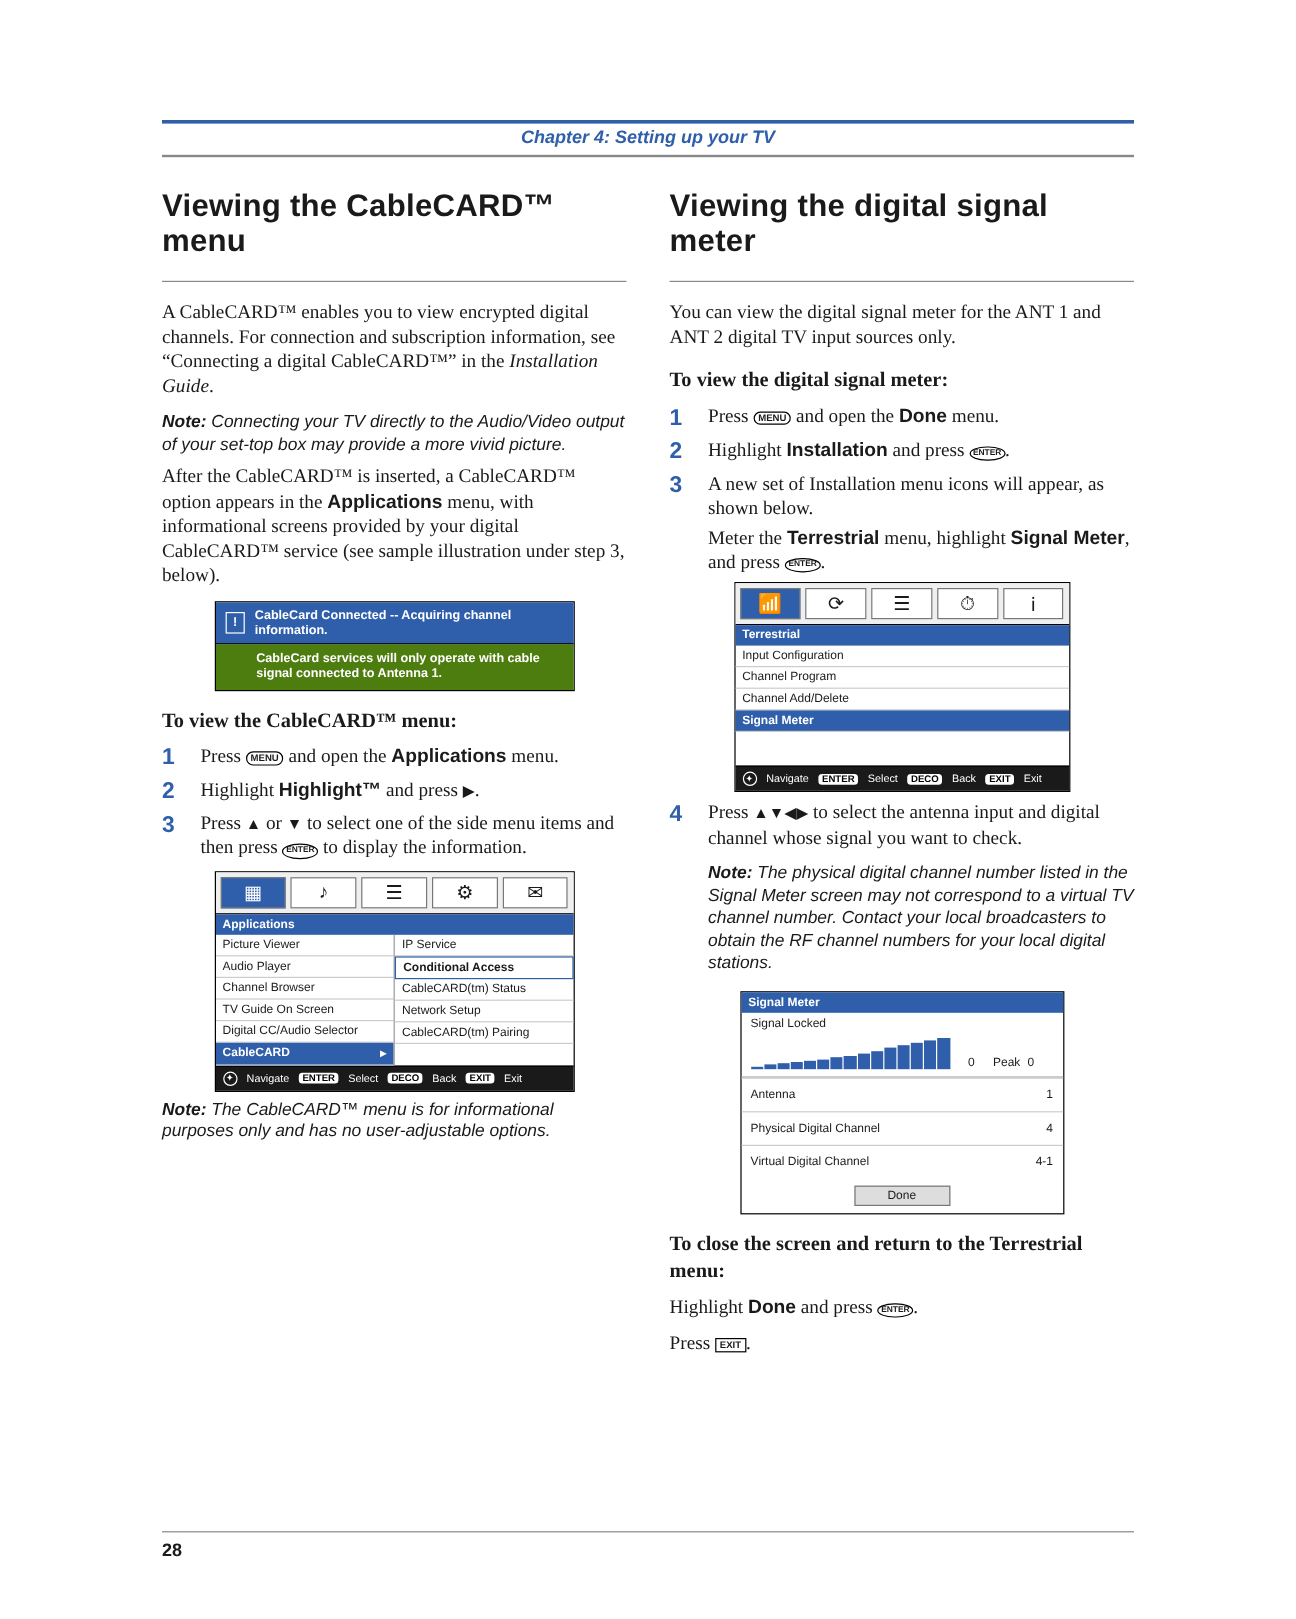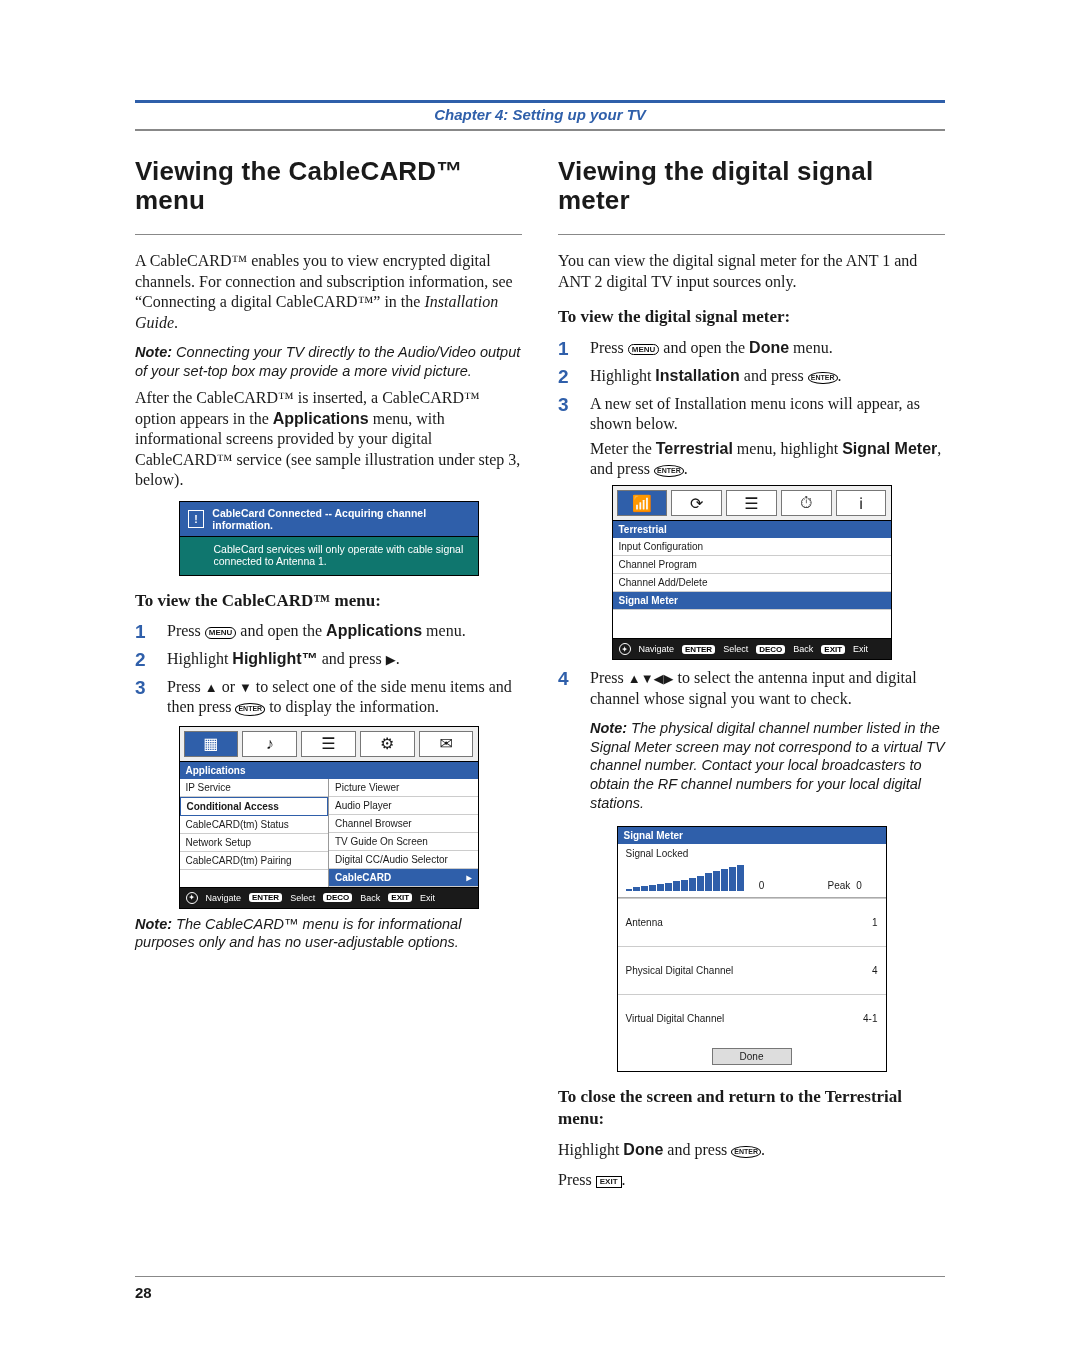--- a/index.html
+++ b/index.html
@@ -137,23 +137,23 @@
     background:#2f5faa;
     padding:5px 8px;
     border-bottom:1px solid #000;
     gap:8px;
     font-weight:bold;
   }
   .fig-blue .row1 .warn {
     width:18px;height:18px;border:1.5px solid #fff;display:flex;align-items:center;justify-content:center;
   }
   .fig-blue .row2 {
-    background:#0f766e;
+    background:#4d7c0f;
     padding:6px 8px 8px 34px;
-    font-weight:normal;
+    font-weight:bold;
   }
 
   
   .fig-apps {
     width: 300px;
     margin: 8px auto 6px auto;
     border: 1px solid #000;
     font-family: Arial, Helvetica, sans-serif;
     font-size: 10px;
     background:#fff;
@@ -187,21 +187,21 @@
 
   
   .fig-sig {
     width: 270px; margin:6px auto 8px auto; border:1px solid #000;
     font-family: Arial, Helvetica, sans-serif; font-size:10px; background:#fff;
   }
   .fig-sig .hdr { background:#2f5faa;color:#fff;font-weight:bold;padding:3px 6px; }
   .meter-row { display:flex; align-items:flex-end; padding:6px 8px; gap:10px; border-bottom:1px solid #aaa; }
   .bars { display:flex; align-items:flex-end; gap:1px; flex:1; height:26px; }
   .bars span { display:block; flex:1; background:#2f5faa; }
-  .grid-rows .r { display:flex; justify-content:space-between; padding:18px 8px; border-top:1px solid #ccc; }
+  .grid-rows .r { display:flex; justify-content:space-between; padding:8px 8px; border-top:1px solid #ccc; }
   .done-btn { margin:6px auto; width:80px; text-align:center; border:1px solid #777; background:#ddd; padding:2px 0; font-size:10px; }
 
   .page-num {
     position:absolute;
     left:135px;
     bottom:48px;
     font-family: Arial, Helvetica, sans-serif;
     font-weight:bold;
     font-size:15px;
   }
@@ -270,38 +270,38 @@
       <div class="fig-apps">
         <div class="tabstrip">
           <div class="tab active">▦</div>
           <div class="tab">♪</div>
           <div class="tab">☰</div>
           <div class="tab">⚙</div>
           <div class="tab">✉</div>
         </div>
         <div class="cat-label">Applications</div>
         <div class="two-col">
-          <div class="menu-col">
-            <div class="mi">IP Service</div>
-            <div class="mi sel-box">Conditional Access</div>
-            <div class="mi">CableCARD(tm) Status</div>
-            <div class="mi">Network Setup</div>
-            <div class="mi">CableCARD(tm) Pairing</div>
-            <div class="mi" style="border-bottom:none;">&nbsp;</div>
-          </div>
           <div class="menu-col">
             <div class="mi">Picture Viewer</div>
             <div class="mi">Audio Player</div>
             <div class="mi">Channel Browser</div>
             <div class="mi">TV Guide On Screen</div>
             <div class="mi">Digital CC/Audio Selector</div>
             <div class="mi sel-dark">
                 <span>CableCARD</span>
                 <span>▸</span>
               </div>
+          </div>
+          <div class="menu-col">
+            <div class="mi">IP Service</div>
+            <div class="mi sel-box">Conditional Access</div>
+            <div class="mi">CableCARD(tm) Status</div>
+            <div class="mi">Network Setup</div>
+            <div class="mi">CableCARD(tm) Pairing</div>
+            <div class="mi" style="border-bottom:none;">&nbsp;</div>
           </div>
         </div>
         <div class="footbar">
           <span class="circ">✦</span>
             <span>Navigate</span>
           <span class="k">ENTER</span>
             <span>Select</span>
           <span class="k">DECO</span>
             <span>Back</span>
           <span class="k">EXIT</span>
@@ -404,21 +404,21 @@
               <span style="height:44%"></span>
               <span style="height:52%"></span>
               <span style="height:60%"></span>
               <span style="height:68%"></span>
               <span style="height:76%"></span>
               <span style="height:84%"></span>
               <span style="height:92%"></span>
               <span style="height:100%"></span>
           </div>
           <div style="width:16px;text-align:center;">0</div>
-          <div style="width:50px;display:flex;gap:6px;margin-left:48px;">
+          <div style="width:50px;display:flex;gap:6px;">
             <span>Peak</span>
             <span>0</span>
           </div>
         </div>
         <div class="grid-rows">
           <div class="r">
               <span>Antenna</span>
               <span>1</span>
             </div>
           <div class="r">

